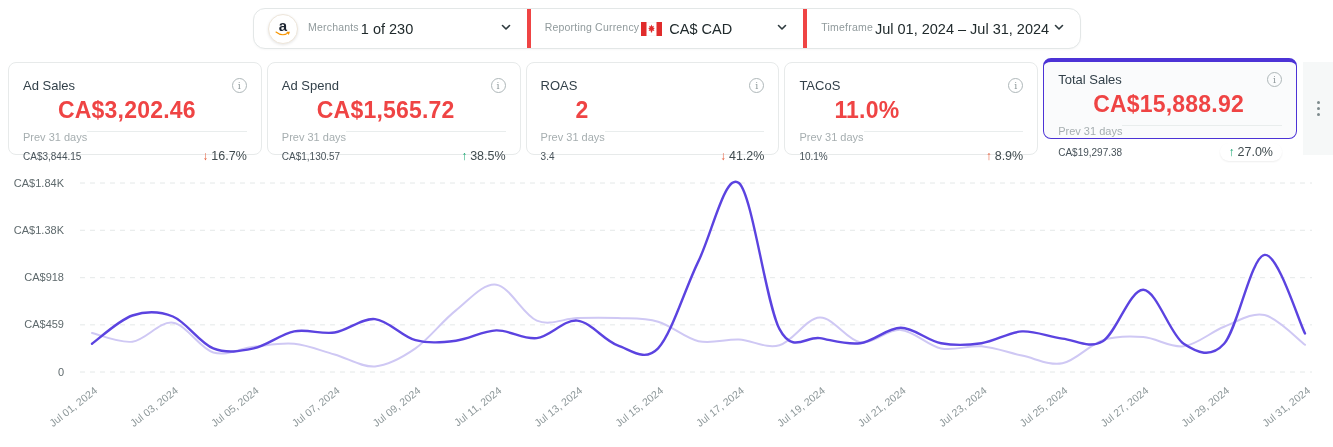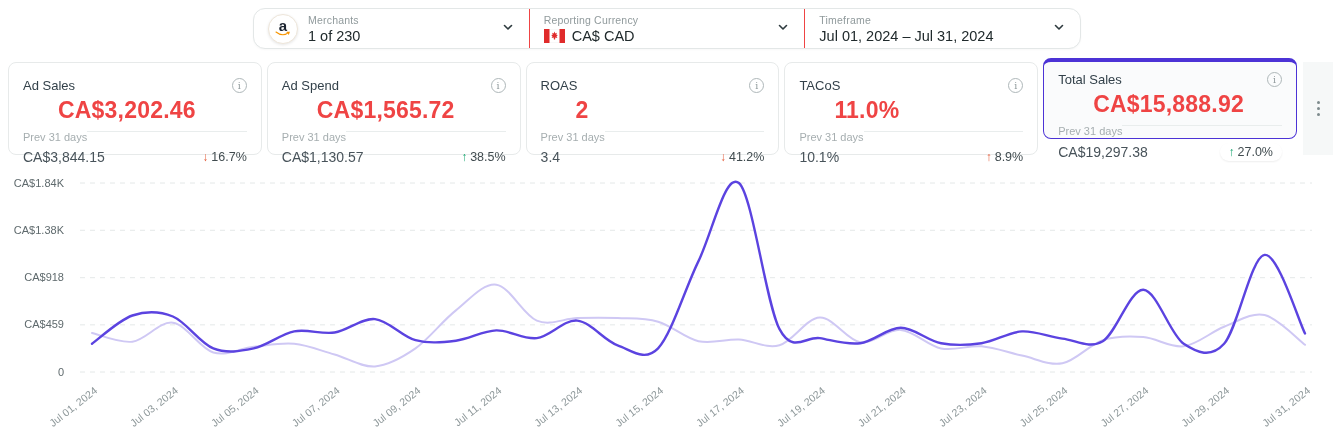--- a/index.html
+++ b/index.html
@@ -4,27 +4,27 @@
 <style>
   * { margin:0; padding:0; box-sizing:border-box; }
   html,body { width:1333px; height:447px; background:#ffffff; overflow:hidden;
               font-family:"Liberation Sans", sans-serif; }
 
   
   .filter-bar { position:absolute; left:253px; top:8px; width:828px; height:41px;
                 background:#fff; border:1px solid #e3e7e7; border-radius:12px;
                 display:flex; box-shadow:0 1px 2px rgba(0,0,0,.03); }
   .filter-section { flex:1; display:flex; align-items:center; padding:0 14px; position:relative; cursor:pointer; }
-  .filter-section + .filter-section { border-left:1px solid #ef4444; }
+  .filter-section + .filter-section { border-left:4px solid #ef4444; }
   .badge-circle { width:30px; height:30px; border-radius:50%; background:#fff;
                   border:1px solid #eee6da; box-shadow:0 1px 3px rgba(0,0,0,.10);
                   display:flex; flex-direction:column; align-items:center; justify-content:center;
                   margin-right:10px; flex:0 0 30px; }
   .amazon-a { font-weight:bold; font-size:15px; color:#1c2430; line-height:11px; }
-  .filter-text { display:flex; flex-direction:column; gap:2px; }
+  .filter-text { display:flex; flex-direction:row; gap:2px; }
   .filter-label { font-size:10.5px; color:#909a9c; letter-spacing:.2px; }
   .filter-value { font-size:14.5px; color:#202a2c; display:flex; align-items:center; gap:7px; }
   .chevron { margin-left:auto; flex:0 0 14px; }
   .flag { display:inline-block; line-height:0; }
 
   
   .cards-row { position:absolute; left:8px; top:62px; right:36px; display:flex; gap:5px; }
   .card { flex:1; height:93px; background:#fff; border:1px solid #e7eaea; border-radius:8px;
           padding:15px 14px 8px; position:relative; cursor:pointer; }
   .card.selected { background:#fafbfc; border:1px solid #4c33d6; border-top:4px solid #4c33d6;
@@ -32,21 +32,21 @@
   .card-head { display:flex; align-items:center; justify-content:space-between; }
   .card-title { font-size:13px; color:#33414a; }
   .info-icon { width:15px; height:15px; border:1px solid #aeb7b9; border-radius:50%;
                color:#8f999b; font-size:9.5px; display:flex; align-items:center; justify-content:center;
                font-family:"DejaVu Serif", serif; cursor:pointer; }
   .card-value { font-size:23px; font-weight:bold; color:#ef4444; margin-top:4px; letter-spacing:.2px;margin-left:35px; }
   .prev-row { display:flex; align-items:flex-start; margin-top:7px; }
   .prev-label { font-size:11px; color:#a6aeb0; white-space:nowrap; }
   .prev-rule { flex:1; height:1px; background:#e9eded; }
   .prev-vals { display:flex; align-items:center; justify-content:space-between; margin-top:6px; }
-  .prev-value { font-size:14px; color:#48535a; }
+  .prev-value { font-size:10px; color:#48535a; }
   .delta { font-size:12.5px; color:#404b4f; display:flex; align-items:center; gap:3px; }
   .delta .arrow { font-size:12px; }
   .delta.bad .arrow { color:#e45f3d; }
   .delta.good .arrow { color:#16a56f; }
   .delta.pill { background:#fff; border-radius:11px; padding:2px 9px;
                 box-shadow:0 1px 2px rgba(0,0,0,.07); }
 
   .kebab-strip { position:absolute; right:0; top:62px; width:30px; height:93px;
                  background:#f6f8f8; display:flex; align-items:center; justify-content:center;
                  cursor:pointer; }

